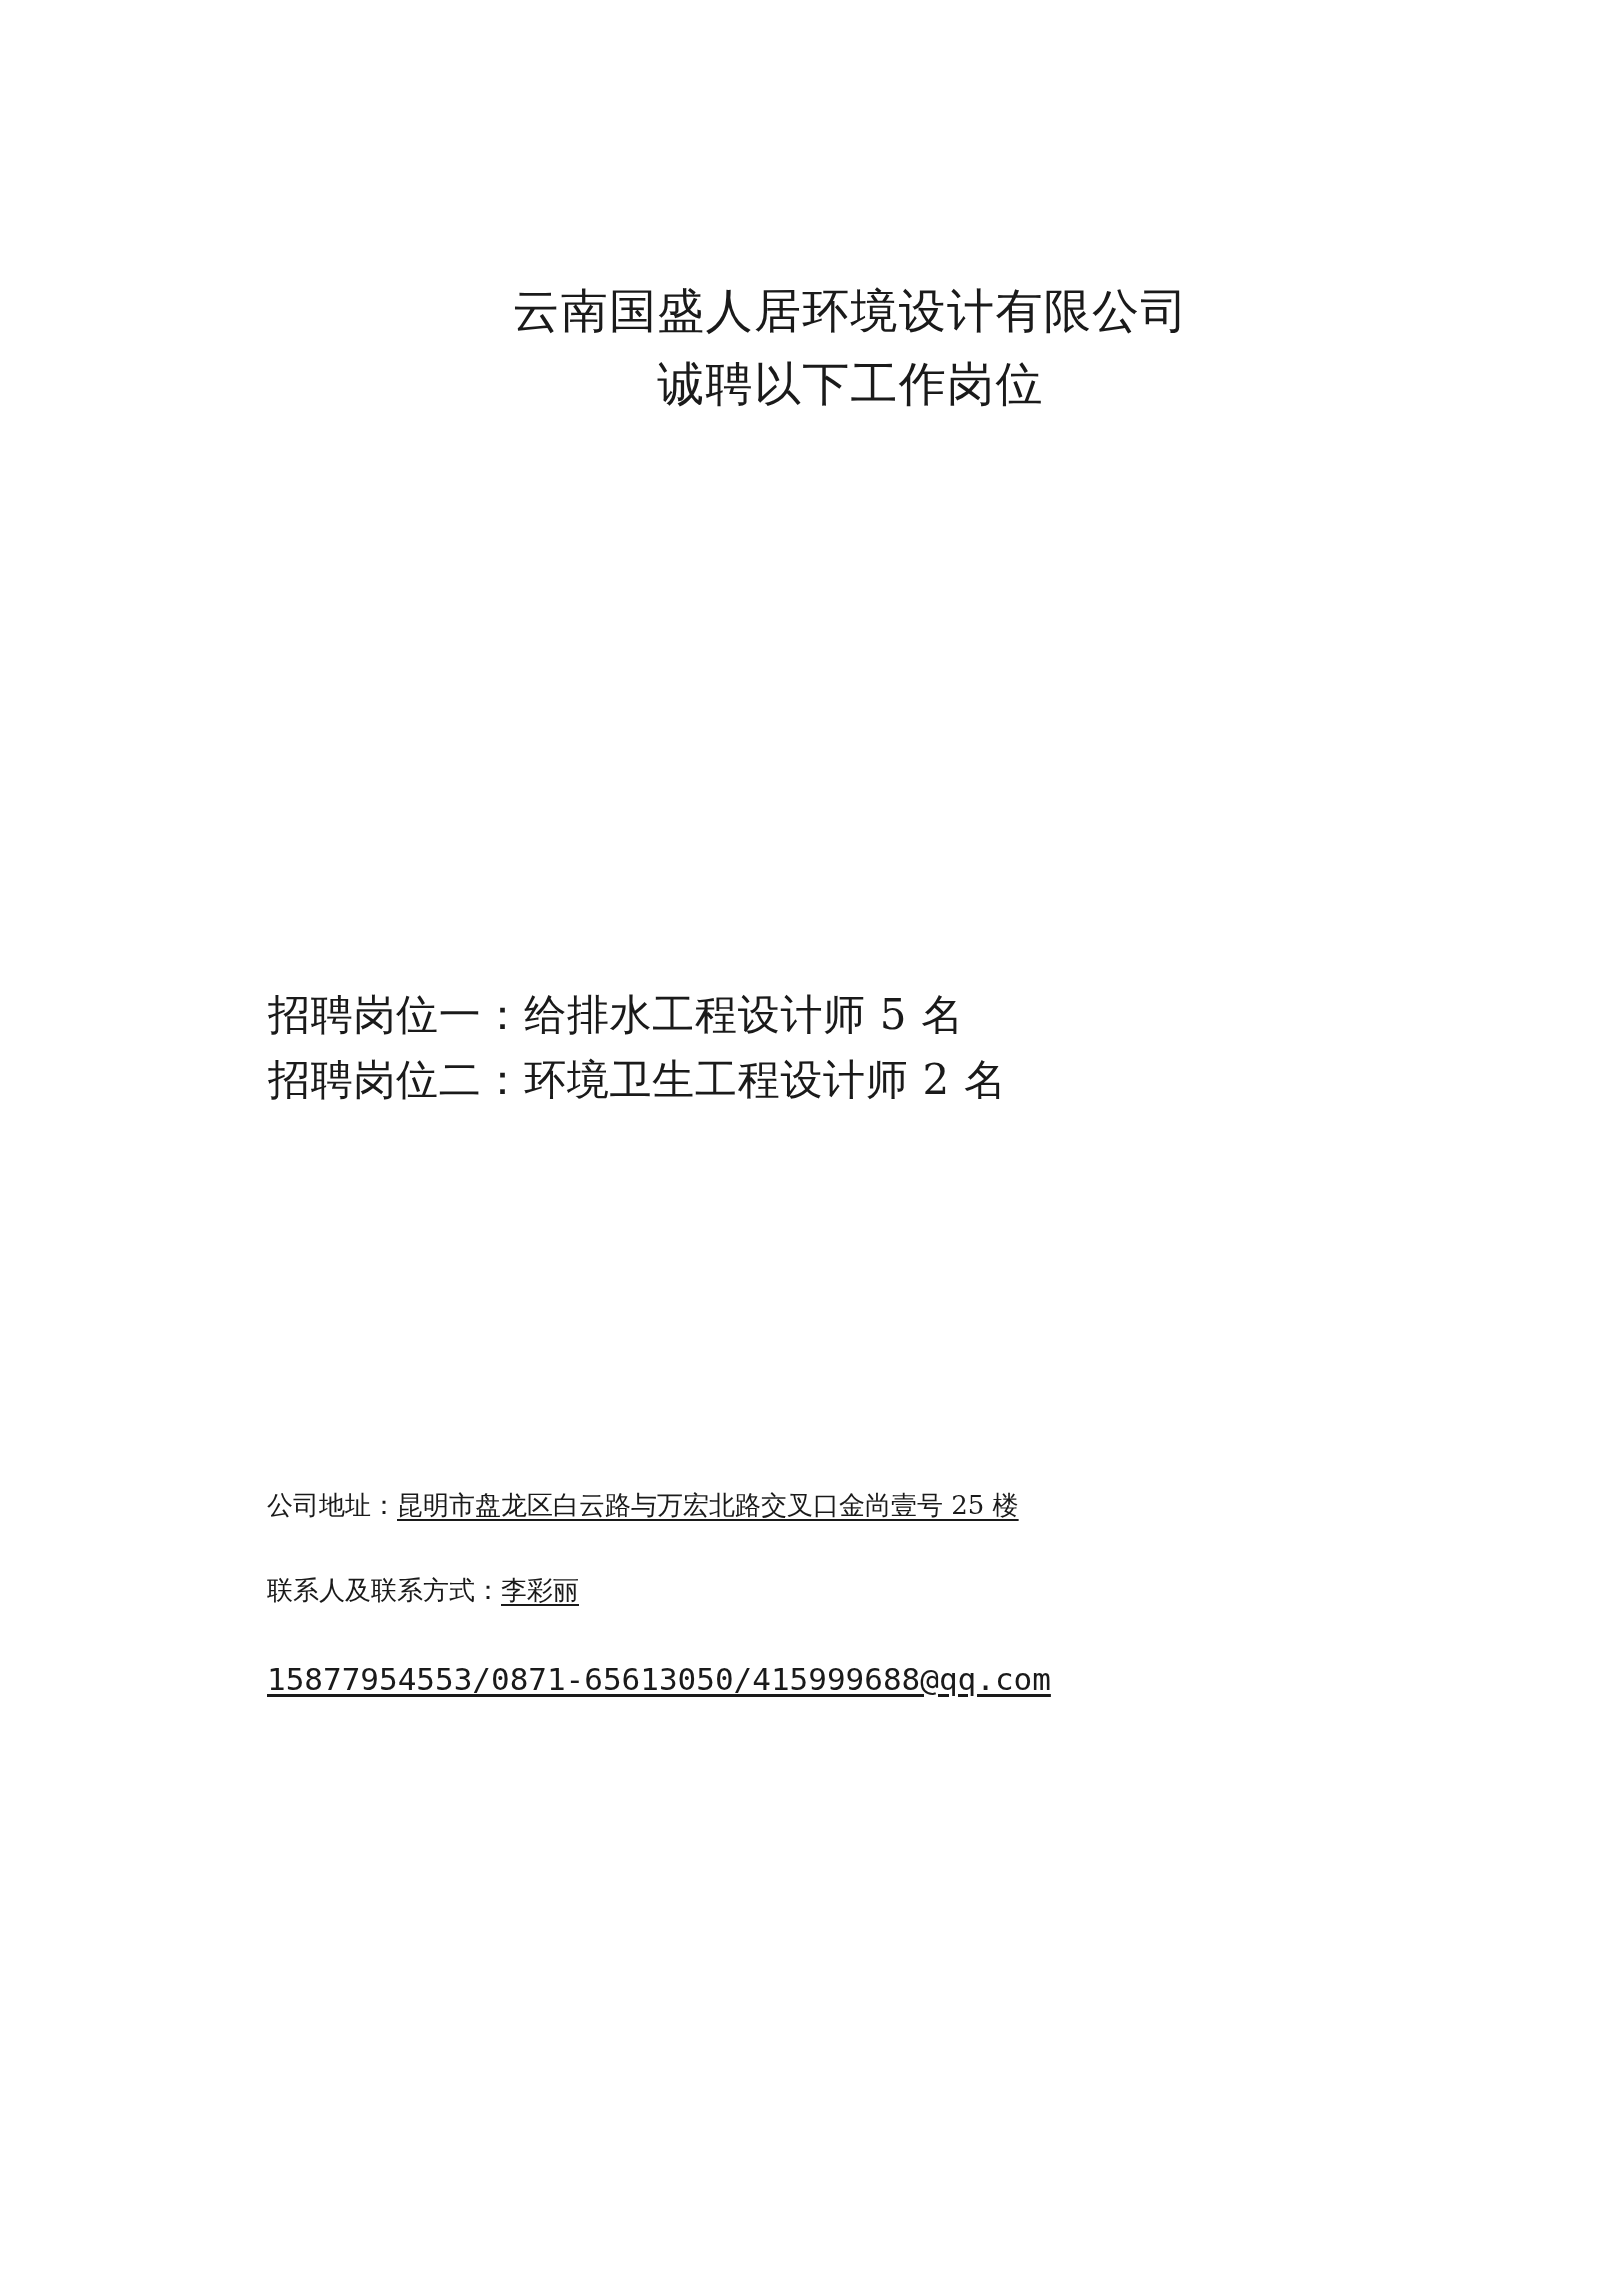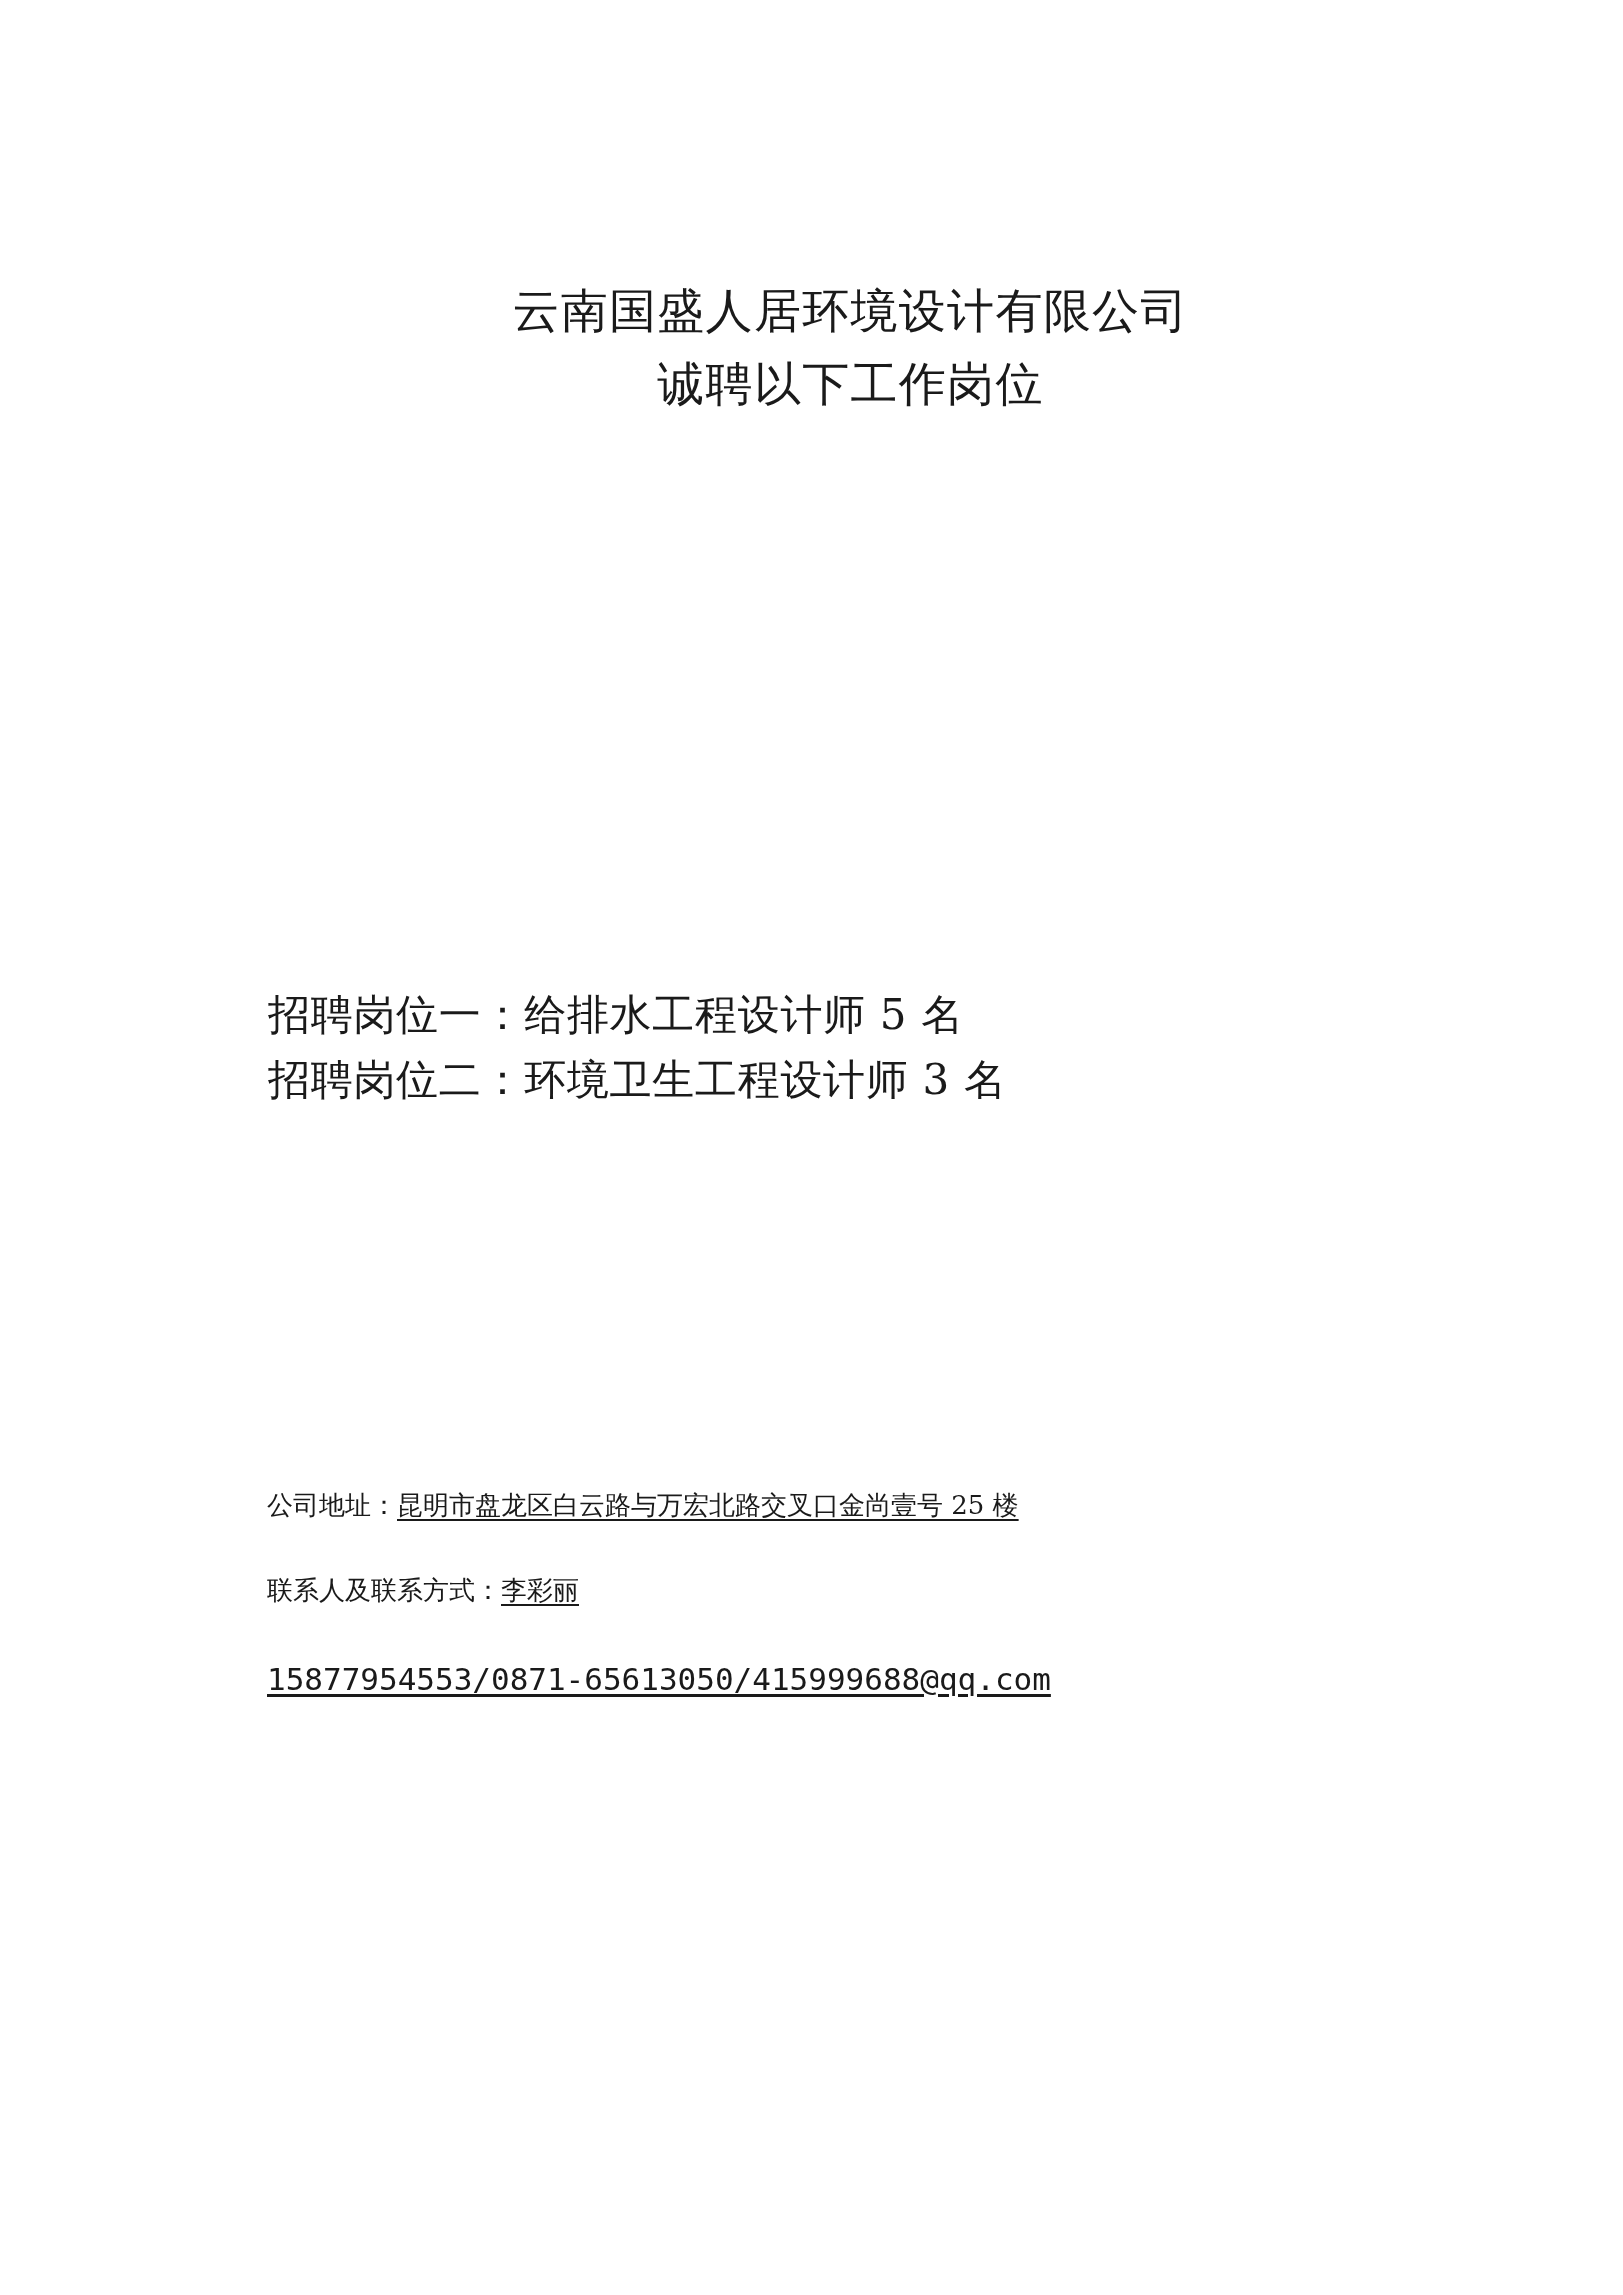--- a/index.html
+++ b/index.html
@@ -91,21 +91,21 @@
 
 <div class="page">
 
   <div class="title-block">
     <div class="title-line">云南国盛人居环境设计有限公司</div>
     <div class="title-line">诚聘以下工作岗位</div>
   </div>
 
   <div class="positions-block">
     <div class="position-line">招聘岗位一：给排水工程设计师 5 名</div>
-    <div class="position-line">招聘岗位二：环境卫生工程设计师 3 名</div>
+    <div class="position-line">招聘岗位二：环境卫生工程设计师 2 名</div>
   </div>
 
   <div class="contact-block">
     <div class="contact-row">
       <span class="contact-label">公司地址：</span><span class="contact-value">昆明市盘龙区白云路与万宏北路交叉口金尚壹号 25 楼</span>
     </div>
     <div class="contact-row">
       <span class="contact-label">联系人及联系方式：</span><span class="contact-value">李彩丽</span>
     </div>
     <div class="contact-row mono">

